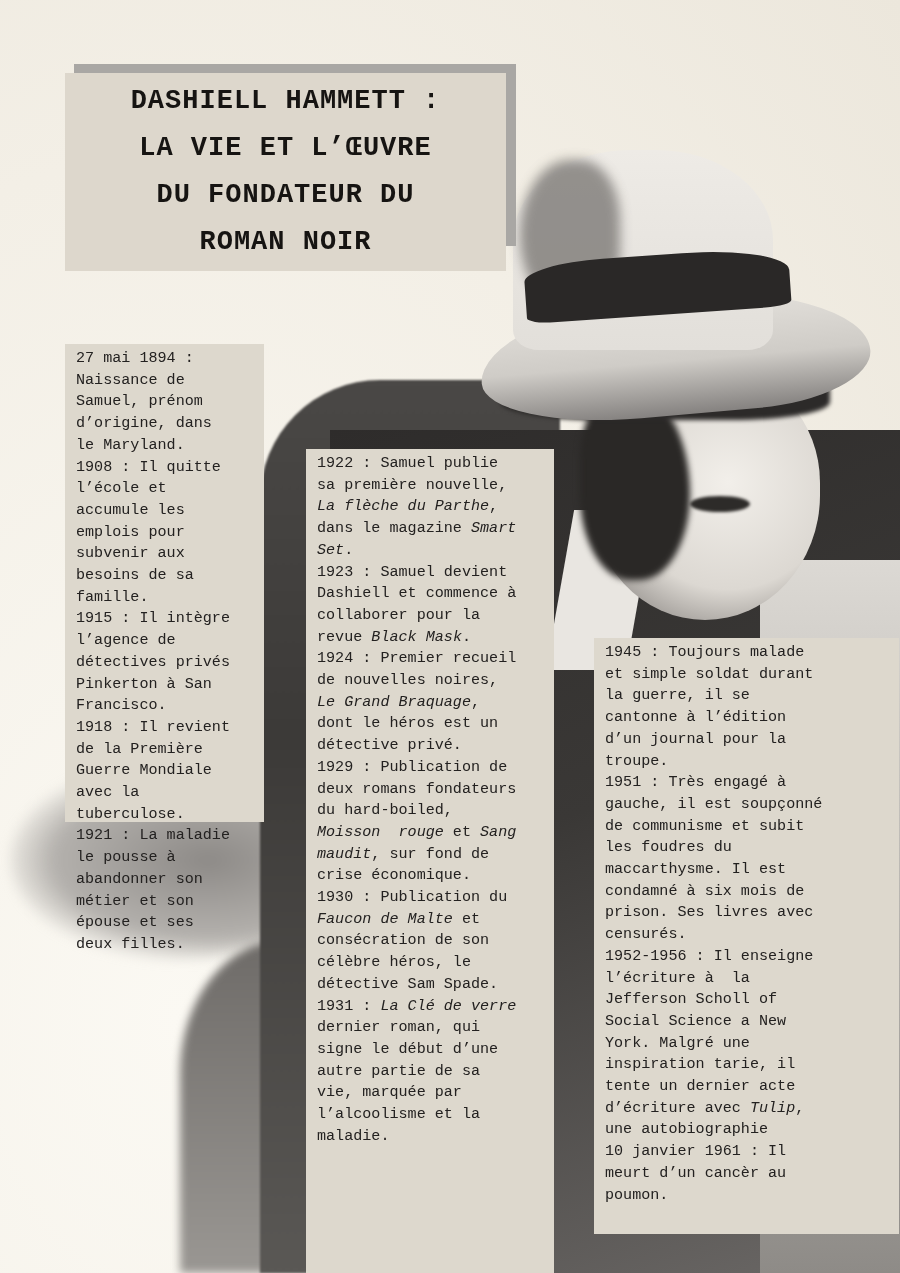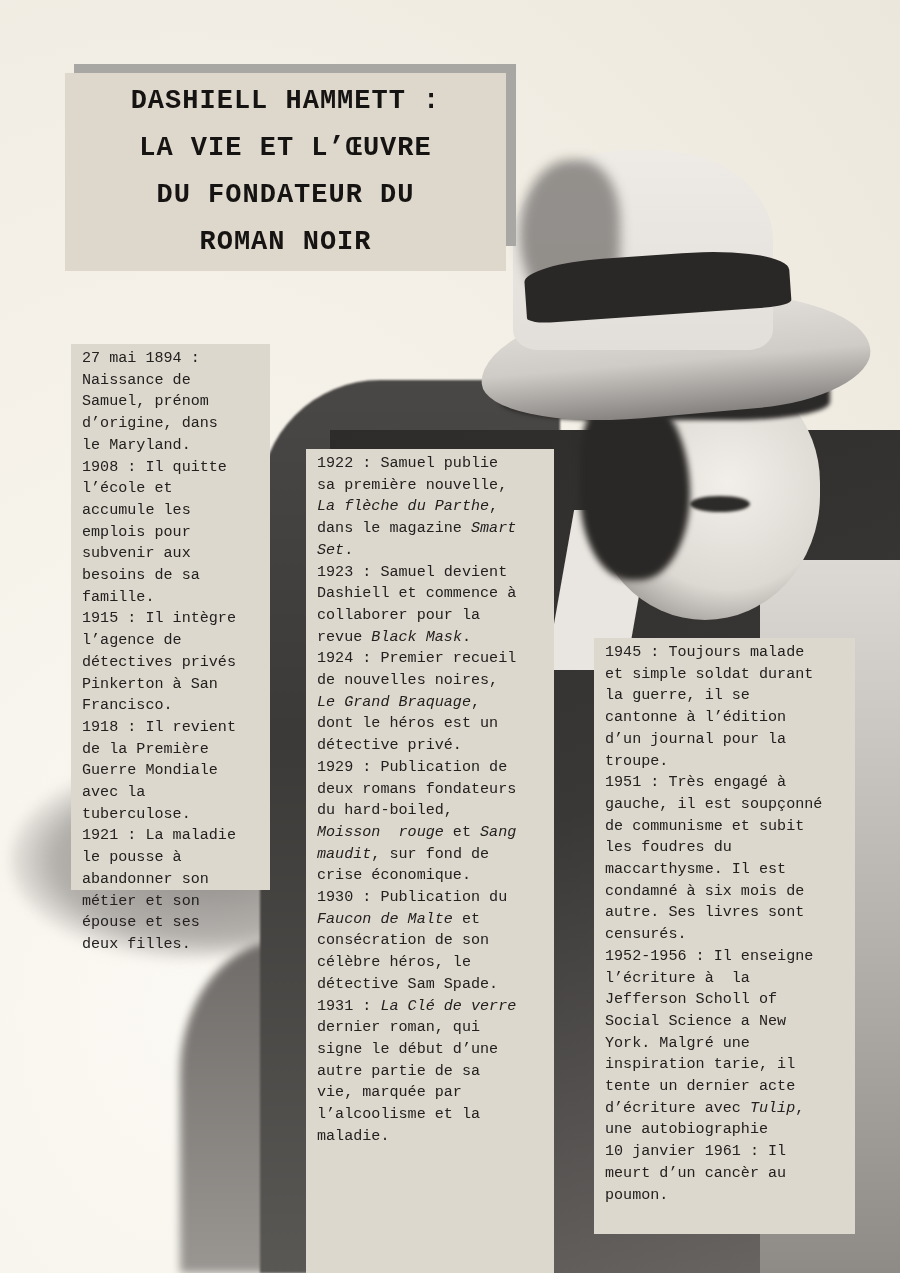--- a/index.html
+++ b/index.html
@@ -54,23 +54,23 @@
 
     
     .title-shadow { position: absolute; left: 74px; top: 64px; width: 442px; height: 182px; background: #a9a7a4; }
     .title-box { position: absolute; left: 65px; top: 73px; width: 441px; height: 198px;
       background: #ddd7cc; display: flex; flex-direction: column; justify-content: center; align-items: center; }
     .title-line { font-family: "Liberation Mono", "DejaVu Sans Mono", monospace; font-weight: bold;
       font-size: 27px; line-height: 47px; letter-spacing: 1px; color: #161412; text-align: center; white-space: nowrap; }
 
     
     .card { position: absolute; background: #ddd8cd; box-sizing: border-box; padding: 4px 0 0 11px; }
-    .card-1 { left: 71px; top: 344px; width: 199px; height: 546px; }
+    .card-1 { left: 65px; top: 344px; width: 199px; height: 478px; }
     .card-2 { left: 306px; top: 449px; width: 248px; height: 938px; }
-    .card-3 { left: 594px; top: 638px; width: 261px; height: 596px; }
+    .card-3 { left: 594px; top: 638px; width: 305px; height: 596px; }
     .line { font-size: 15.1px; line-height: 21.7px; white-space: pre; color: #232120; }
     .line i { font-style: italic; text-align: center; }
   </style>
 </head>
 <body>
 
 <div class="page">
 
   <div class="photo">
     <div class="shape arm"></div>
@@ -168,21 +168,21 @@
       <div class="line"><span>la guerre, il se</span></div>
       <div class="line"><span>cantonne à l’édition</span></div>
       <div class="line"><span>d’un journal pour la</span></div>
       <div class="line"><span>troupe.</span></div>
       <div class="line"><span>1951 : Très engagé à</span></div>
       <div class="line"><span>gauche, il est soupçonné</span></div>
       <div class="line"><span>de communisme et subit</span></div>
       <div class="line"><span>les foudres du</span></div>
       <div class="line"><span>maccarthysme. Il est</span></div>
       <div class="line"><span>condamné à six mois de</span></div>
-      <div class="line"><span>autre. Ses livres sont</span></div>
+      <div class="line"><span>prison. Ses livres avec</span></div>
       <div class="line"><span>censurés.</span></div>
       <div class="line"><span>1952-1956 : Il enseigne</span></div>
       <div class="line"><span>l’écriture à  la</span></div>
       <div class="line"><span>Jefferson Scholl of</span></div>
       <div class="line"><span>Social Science a New</span></div>
       <div class="line"><span>York. Malgré une</span></div>
       <div class="line"><span>inspiration tarie, il</span></div>
       <div class="line"><span>tente un dernier acte</span></div>
       <div class="line"><span>d’écriture avec </span><i>Tulip</i><span>,</span></div>
       <div class="line"><span>une autobiographie</span></div>

